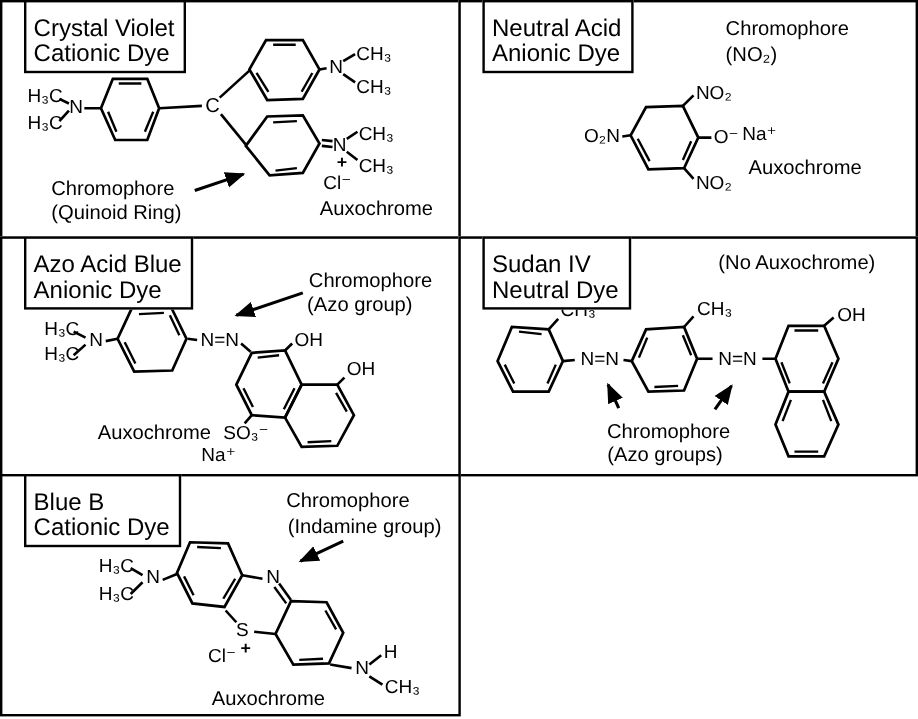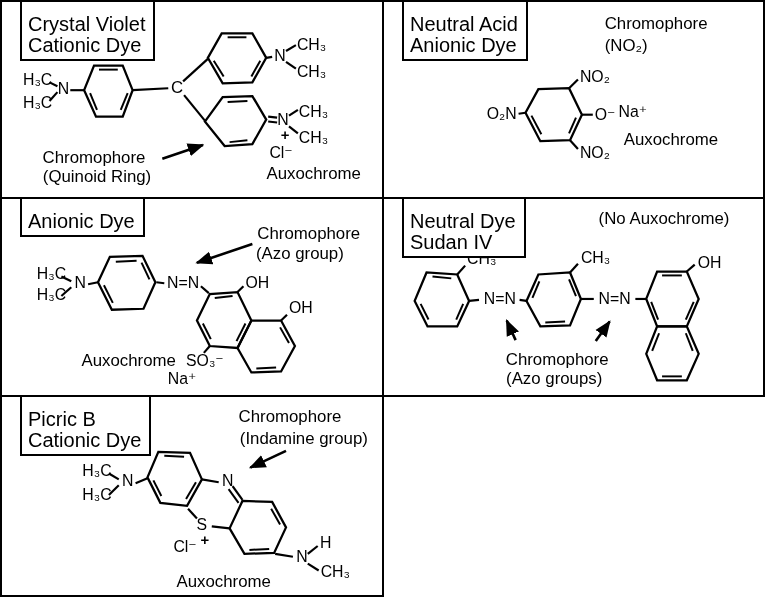--- a/index.html
+++ b/index.html
@@ -155,20 +155,21 @@
       <text class="mid" x="183" y="91">N=N</text>
       <text x="246" y="91">OH</text>
       <text x="290" y="116">OH</text>
       <text class="mid" x="205" y="170">SO₃⁻</text>
       <text class="mid" x="182" y="189">Na⁺</text>
       <text class="mid lbl" x="128" y="170">Auxochrome</text>
       <text class="mid lbl" x="310" y="41">Chromophore</text>
       <text class="mid lbl" x="301" y="61">(Azo group)</text>
     </svg>
     <div class="titlebox">
+      <div>Azo Acid Blue</div>
       <div>Anionic Dye</div>
     </div>
   </div>
 
   <div class="panel" style="left:382px;top:197px;width:383px;height:200px">
     <svg viewBox="0 0 383 200" preserveAspectRatio="none">
       <defs>
         <marker id="ah4" viewBox="0 0 10 8" refX="9" refY="4" markerWidth="6.5" markerHeight="5.5" orient="auto">
           <path d="M0,0 L10,4 L0,8 z" fill="#000"></path>
         </marker>
@@ -211,22 +212,22 @@
       <text x="84" y="66">CH₃</text>
       <text x="199" y="65">CH₃</text>
       <text x="317" y="70">OH</text>
       <text class="mid" x="117" y="107">N=N</text>
       <text class="mid" x="233" y="107">N=N</text>
       <text class="mid lbl" x="283" y="26">(No Auxochrome)</text>
       <text class="mid lbl" x="175" y="169">Chromophore</text>
       <text class="mid lbl" x="172" y="189">(Azo groups)</text>
     </svg>
     <div class="titlebox">
+      <div>Sudan IV</div>
       <div>Neutral Dye</div>
-      <div>Sudan IV</div>
     </div>
   </div>
 
   <div class="panel" style="left:0;top:395px;width:384px;height:202px">
     <svg viewBox="0 0 384 202" preserveAspectRatio="none">
       <defs>
         <marker id="ah5" viewBox="0 0 10 8" refX="9" refY="4" markerWidth="6.5" markerHeight="5.5" orient="auto">
           <path d="M0,0 L10,4 L0,8 z" fill="#000"></path>
         </marker>
       </defs>
@@ -265,18 +266,18 @@
       <text class="mid plus" x="205" y="151">+</text>
       <text class="mid" x="185" y="158">Cl⁻</text>
       <text class="mid" x="303" y="168">N</text>
       <text class="mid" x="327" y="154">H</text>
       <text x="322" y="184">CH₃</text>
       <text class="mid lbl" x="291" y="26">Chromophore</text>
       <text class="mid lbl" x="305" y="48">(Indamine group)</text>
       <text class="mid lbl" x="224" y="194">Auxochrome</text>
     </svg>
     <div class="titlebox">
-      <div>Picric B</div>
+      <div>Blue B</div>
       <div>Cationic Dye</div>
     </div>
   </div>
 
 </div>
 
 </body></html>

